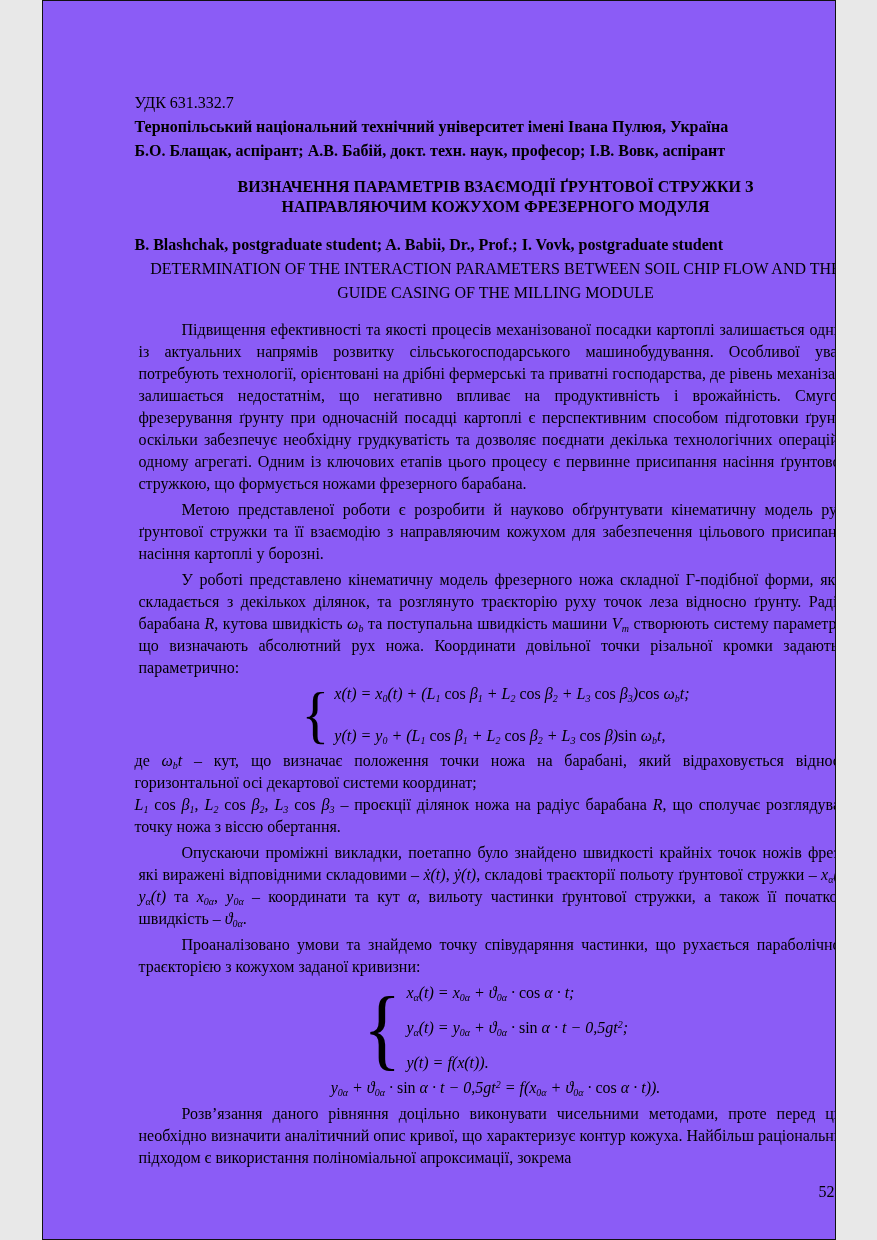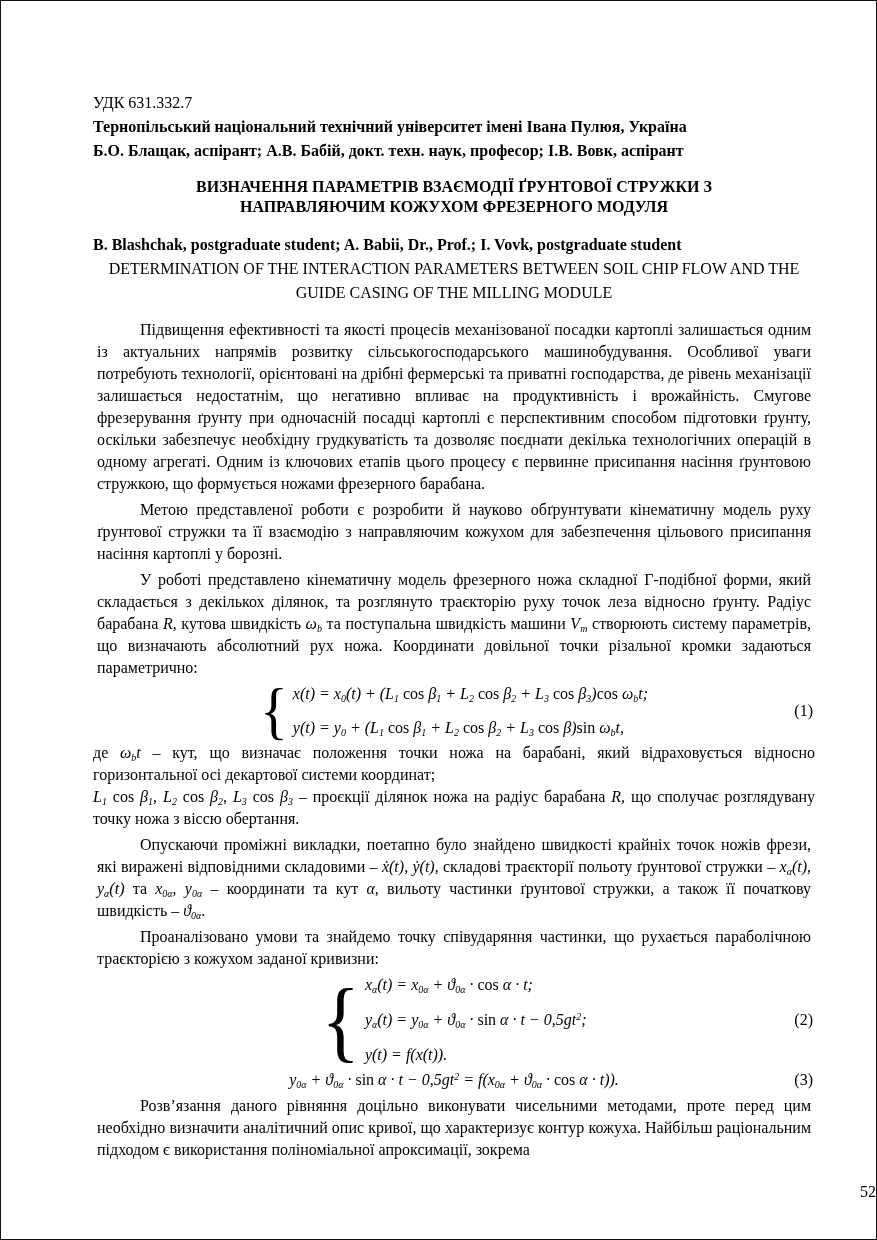--- a/index.html
+++ b/index.html
@@ -1,21 +1,21 @@
 <!DOCTYPE html>
 <html lang="uk"><head>
 <meta charset="utf-8">
 <style>
   html, body { margin: 0; padding: 0; background: #e8e8e8; }
   .page {
     position: relative;
-    width: 877px;
+    width: 794px;
     height: 1240px;
     margin: 0 auto;
-    background: #ffffff;
+    background: #8b5cf6;
     border: 1px solid #111111;
     box-sizing: border-box;
     font-family: "Liberation Serif", "DejaVu Serif", serif;
     font-size: 16px;
     line-height: 22px;
     color: #000000;
     overflow: hidden;
   }
   .content { margin: 90px 63px 0 92px; width: 722px; }
   .hdr { margin: 0; line-height: 24px; text-align: left; }
@@ -56,21 +56,21 @@
   .brace {
     font-style: normal;
     font-weight: 400;
     line-height: 0.8;
     margin-right: 5px;
     display: inline-block;
   }
   .brace-2 { font-size: 58px; transform: scaleY(1.1); }
   .brace-3 { font-size: 80px; transform: scaleY(1.15); }
   .lines { display: flex; flex-direction: column; align-items: flex-start; }
-  .lines-2 { gap: 12px; font-family: Liberation Serif, serif; }
+  .lines-2 { gap: 20px; font-family: Liberation Serif, serif; }
   .lines-3 { gap: 13px; }
   .eq-line { white-space: nowrap; }
   .page-num {
     position: absolute;
     left: 0; right: 0;
     bottom: 36px;
     text-align: right;
   }
 </style>
 </head>

